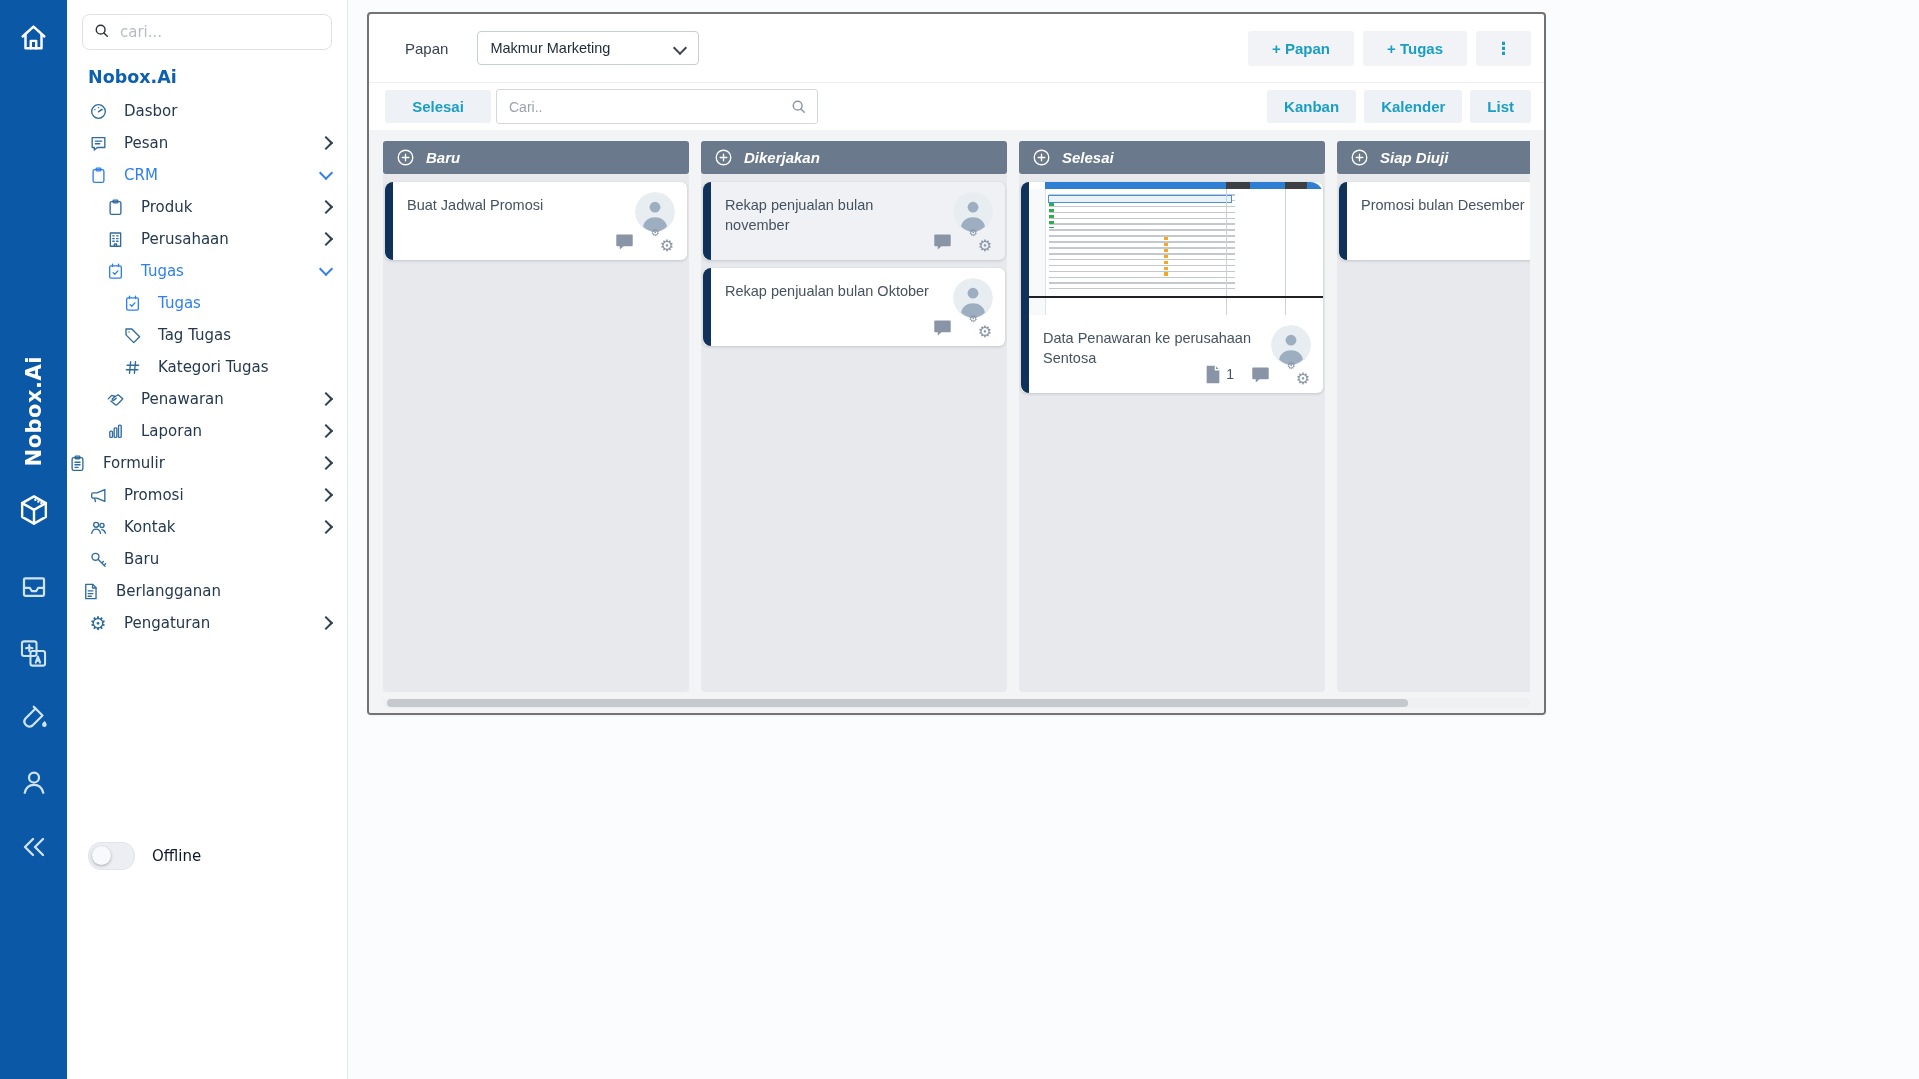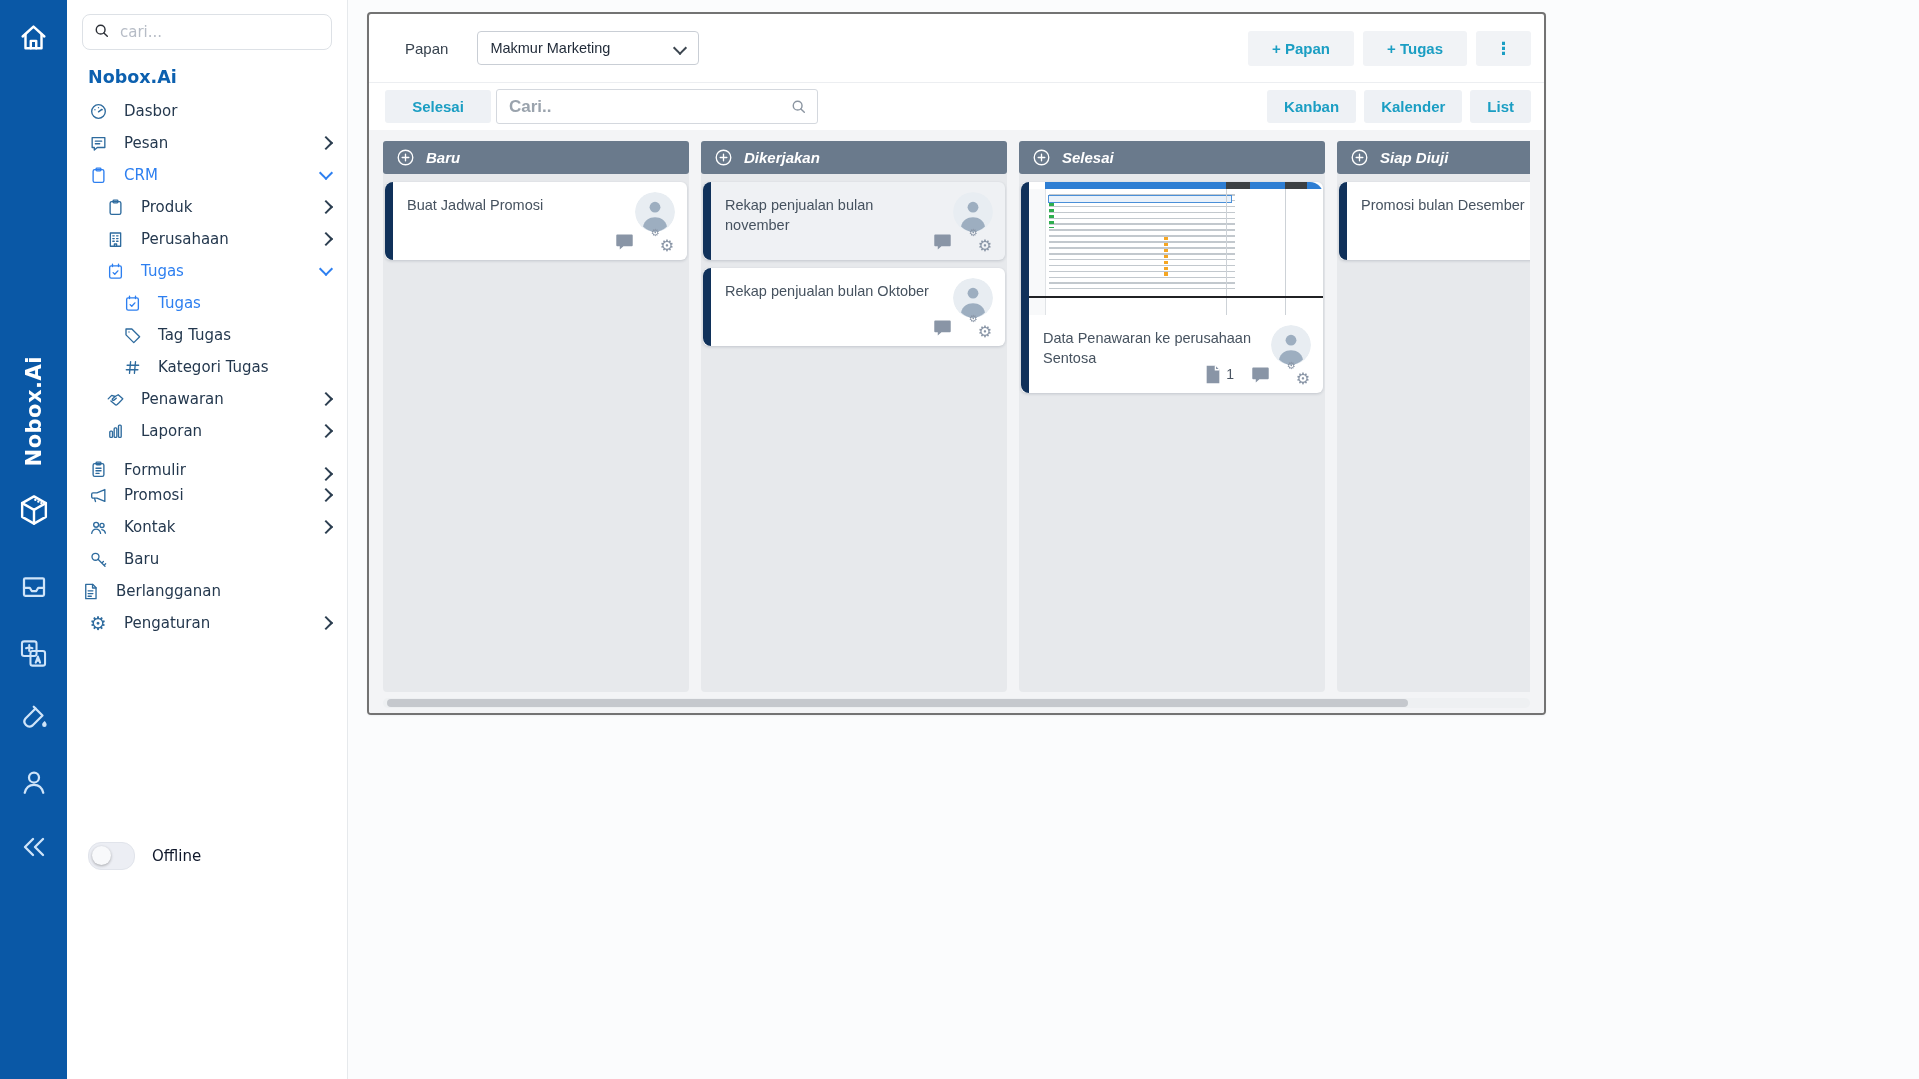--- a/index.html
+++ b/index.html
@@ -54,21 +54,21 @@
   .spacer{flex:1;}
   .tbtn{height:35px;background:#f1f3f6;border-radius:3px;color:#1b9ec3;font-size:15px;font-weight:600;
        display:flex;align-items:center;justify-content:center;padding:0 24px;margin-left:9px;cursor:pointer;white-space:nowrap;}
   .tbtn.kebab{padding:0 19px;font-size:17px;font-weight:bold;font-family:"DejaVu Sans",sans-serif;}
 
   .trow2{height:47px;flex:none;display:flex;align-items:center;padding:0 13px 0 16px;}
   .filter-btn{width:106px;height:33px;background:#eef1f5;border-radius:3px;color:#1b9ec3;font-size:15px;
        font-weight:600;display:flex;align-items:center;justify-content:center;cursor:pointer;}
   .csearch{width:300px;height:33px;border:1px solid #d4d8de;border-radius:3px;margin-left:5px;
        display:flex;align-items:center;padding:0 10px;background:#fff;}
-  .csearch input{border:none;outline:none;width:100%;font-size:17px;color:#be185d;font-family:inherit;background:transparent;font-weight:bold;}
+  .csearch input{border:none;outline:none;width:100%;font-size:14px;color:#be185d;font-family:inherit;background:transparent;}
   .csearch input::placeholder{color:#9aa3ad;}
   .csearch .mag{color:#8b95a1;display:flex;}
   .vbtn{height:33px;background:#eef1f5;border-radius:3px;color:#1b9ec3;font-size:15px;font-weight:600;
        display:flex;align-items:center;justify-content:center;padding:0 17px;margin-left:8px;cursor:pointer;}
 
   
   .boardwrap{flex:1;background:#f3f4f6;padding:11px 14px 0;display:flex;flex-direction:column;overflow:hidden;}
   .columns{display:flex;gap:12px;flex:1;overflow:hidden;}
   .column{width:306px;flex:none;background:#e7e9ec;border-radius:4px;}
   .colhead{background:#6a7a8c;color:#fff;height:33px;display:flex;align-items:center;gap:11px;
@@ -277,21 +277,21 @@
           <span class="mi-icon">
             <svg width="19" height="19" viewBox="0 0 24 24" fill="none" stroke="currentColor" stroke-width="1.7" stroke-linecap="round" stroke-linejoin="round">
               <rect x="4.8" y="11.5" width="3.4" height="8" rx="1.2"></rect>
               <rect x="10.3" y="7.5" width="3.4" height="12" rx="1.2"></rect>
               <rect x="15.8" y="4" width="3.4" height="15.5" rx="1.2"></rect>
             </svg>
           </span>
           <span>Laporan</span>
           <span class="chev right"></span>
         </div>
-        <div class="menu-item" style="padding-left: 21px; align-items: flex-end;">
+        <div class="menu-item" style="">
           <span class="mi-icon">
             <svg width="19" height="19" viewBox="0 0 24 24" fill="none" stroke="currentColor" stroke-width="1.7" stroke-linecap="round" stroke-linejoin="round">
               <rect x="5.2" y="4.6" width="13.6" height="16" rx="2"></rect>
               <rect x="9" y="2.6" width="6" height="3.4" rx="1"></rect>
               <path d="M8.8 10.4h6.4M8.8 13.6h6.4M8.8 16.8h4"></path>
             </svg>
           </span>
           <span>Formulir</span>
           <span class="chev right"></span>
         </div>

